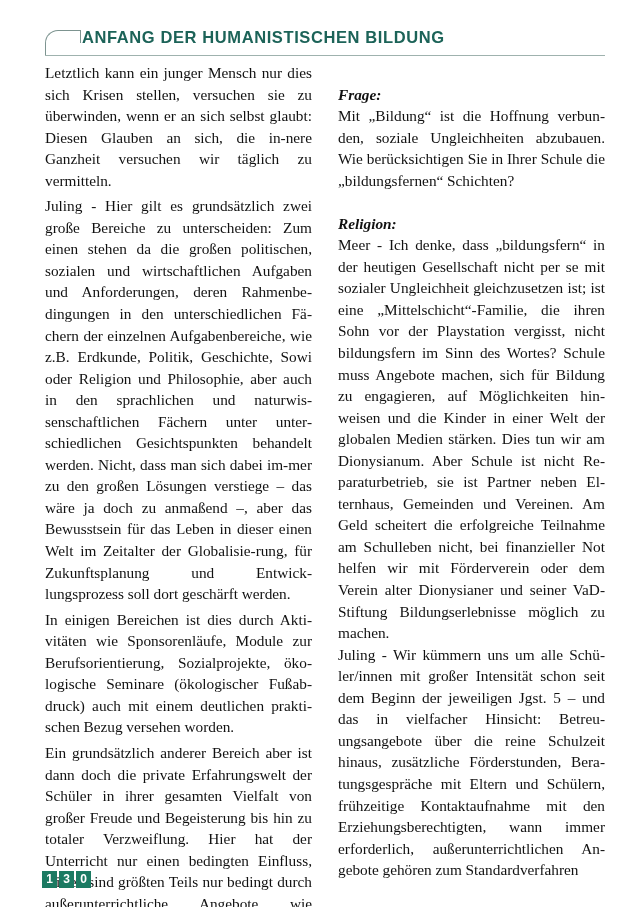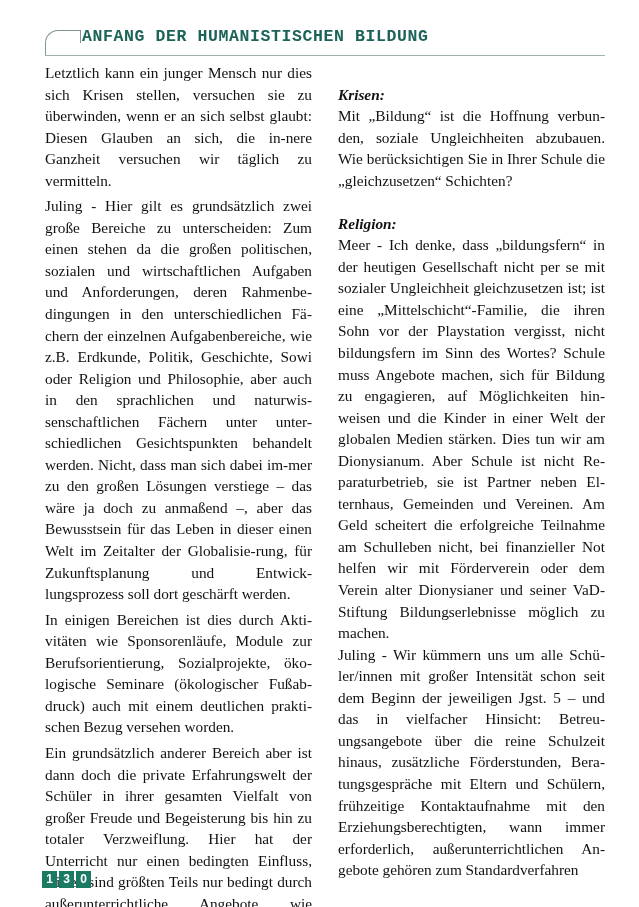--- a/index.html
+++ b/index.html
@@ -52,21 +52,21 @@
     top: -1px;
     width: 1.2px;
     height: 13px;
     background: #7d9490;
   }
 
   .header-title {
     position: absolute;
     left: 37px;
     top: 0;
-    font-family: Liberation Mono, monospace;
+    font-family: Liberation Sans, sans-serif;
     font-weight: bold;
     font-size: 16.5px;
     letter-spacing: 0.6px;
     color: #1c6358;
     white-space: nowrap;
     line-height: 22px;
   }
 
   .header-rule {
     position: absolute;
@@ -162,22 +162,22 @@
     <div class="col col-left">
       <p>Letztlich kann ein junger Mensch nur dies sich Krisen stellen, versuchen sie zu überwinden, wenn er an sich selbst glaubt: Diesen Glauben an sich, die in-nere Ganzheit versuchen wir täglich zu vermitteln.</p>
       <p>Juling - Hier gilt es grundsätzlich zwei große Bereiche zu unterscheiden: Zum einen stehen da die großen politischen, sozialen und wirtschaftlichen Aufgaben und Anforderungen, deren Rahmenbe-dingungen in den unterschiedlichen Fä-chern der einzelnen Aufgabenbereiche, wie z.B. Erdkunde, Politik, Geschichte, Sowi oder Religion und Philosophie, aber auch in den sprachlichen und naturwis-senschaftlichen Fächern unter unter-schiedlichen Gesichtspunkten behandelt werden. Nicht, dass man sich dabei im-mer zu den großen Lösungen verstiege – das wäre ja doch zu anmaßend –, aber das Bewusstsein für das Leben in dieser einen Welt im Zeitalter der Globalisie-rung, für Zukunftsplanung und Entwick-lungsprozess soll dort geschärft werden.</p>
       <p>In einigen Bereichen ist dies durch Akti-vitäten wie Sponsorenläufe, Module zur Berufsorientierung, Sozialprojekte, öko-logische Seminare (ökologischer Fußab-druck) auch mit einem deutlichen prakti-schen Bezug versehen worden.</p>
       <p>Ein grundsätzlich anderer Bereich aber ist dann doch die private Erfahrungswelt der Schüler in ihrer gesamten Vielfalt von großer Freude und Begeisterung bis hin zu totaler Verzweiflung. Hier hat der Unterricht nur einen bedingten Einfluss, Hilfen sind größten Teils nur bedingt durch außerunterrichtliche Angebote wie Beratungen, Vorträge oder Lehrer-Eltern-Schüler-Gespräche möglich. Aber</p>
     </div>
 
     <div class="col col-right">
 
       <div class="label-block">
-        <p class="label">Krisen:</p>
-        <p class="tight">Mit „Bildung“ ist die Hoffnung verbun-den, soziale Ungleichheiten abzubauen. Wie berücksichtigen Sie in Ihrer Schule die „gleichzusetzen“ Schichten?</p>
+        <p class="label">Frage:</p>
+        <p class="tight">Mit „Bildung“ ist die Hoffnung verbun-den, soziale Ungleichheiten abzubauen. Wie berücksichtigen Sie in Ihrer Schule die „bildungsfernen“ Schichten?</p>
       </div>
 
       <div class="label-block">
         <p class="label">Religion:</p>
         <p class="tight">Meer - Ich denke, dass „bildungsfern“ in der heutigen Gesellschaft nicht per se mit sozialer Ungleichheit gleichzusetzen ist; ist eine „Mittelschicht“-Familie, die ihren Sohn vor der Playstation vergisst, nicht bildungsfern im Sinn des Wortes? Schule muss Angebote machen, sich für Bildung zu engagieren, auf Möglichkeiten hin-weisen und die Kinder in einer Welt der globalen Medien stärken. Dies tun wir am Dionysianum. Aber Schule ist nicht Re-paraturbetrieb, sie ist Partner neben El-ternhaus, Gemeinden und Vereinen. Am Geld scheitert die erfolgreiche Teilnahme am Schulleben nicht, bei finanzieller Not helfen wir mit Förderverein oder dem Verein alter Dionysianer und seiner VaD-Stiftung Bildungserlebnisse möglich zu machen.</p>
       </div>
 
       <p>Juling - Wir kümmern uns um alle Schü-ler/innen mit großer Intensität schon seit dem Beginn der jeweiligen Jgst. 5 – und das in vielfacher Hinsicht: Betreu-ungsangebote über die reine Schulzeit hinaus, zusätzliche Förderstunden, Bera-tungsgespräche mit Eltern und Schülern, frühzeitige Kontaktaufnahme mit den Erziehungsberechtigten, wann immer erforderlich, außerunterrichtlichen An-gebote gehören zum Standardverfahren</p>
     </div>
 

